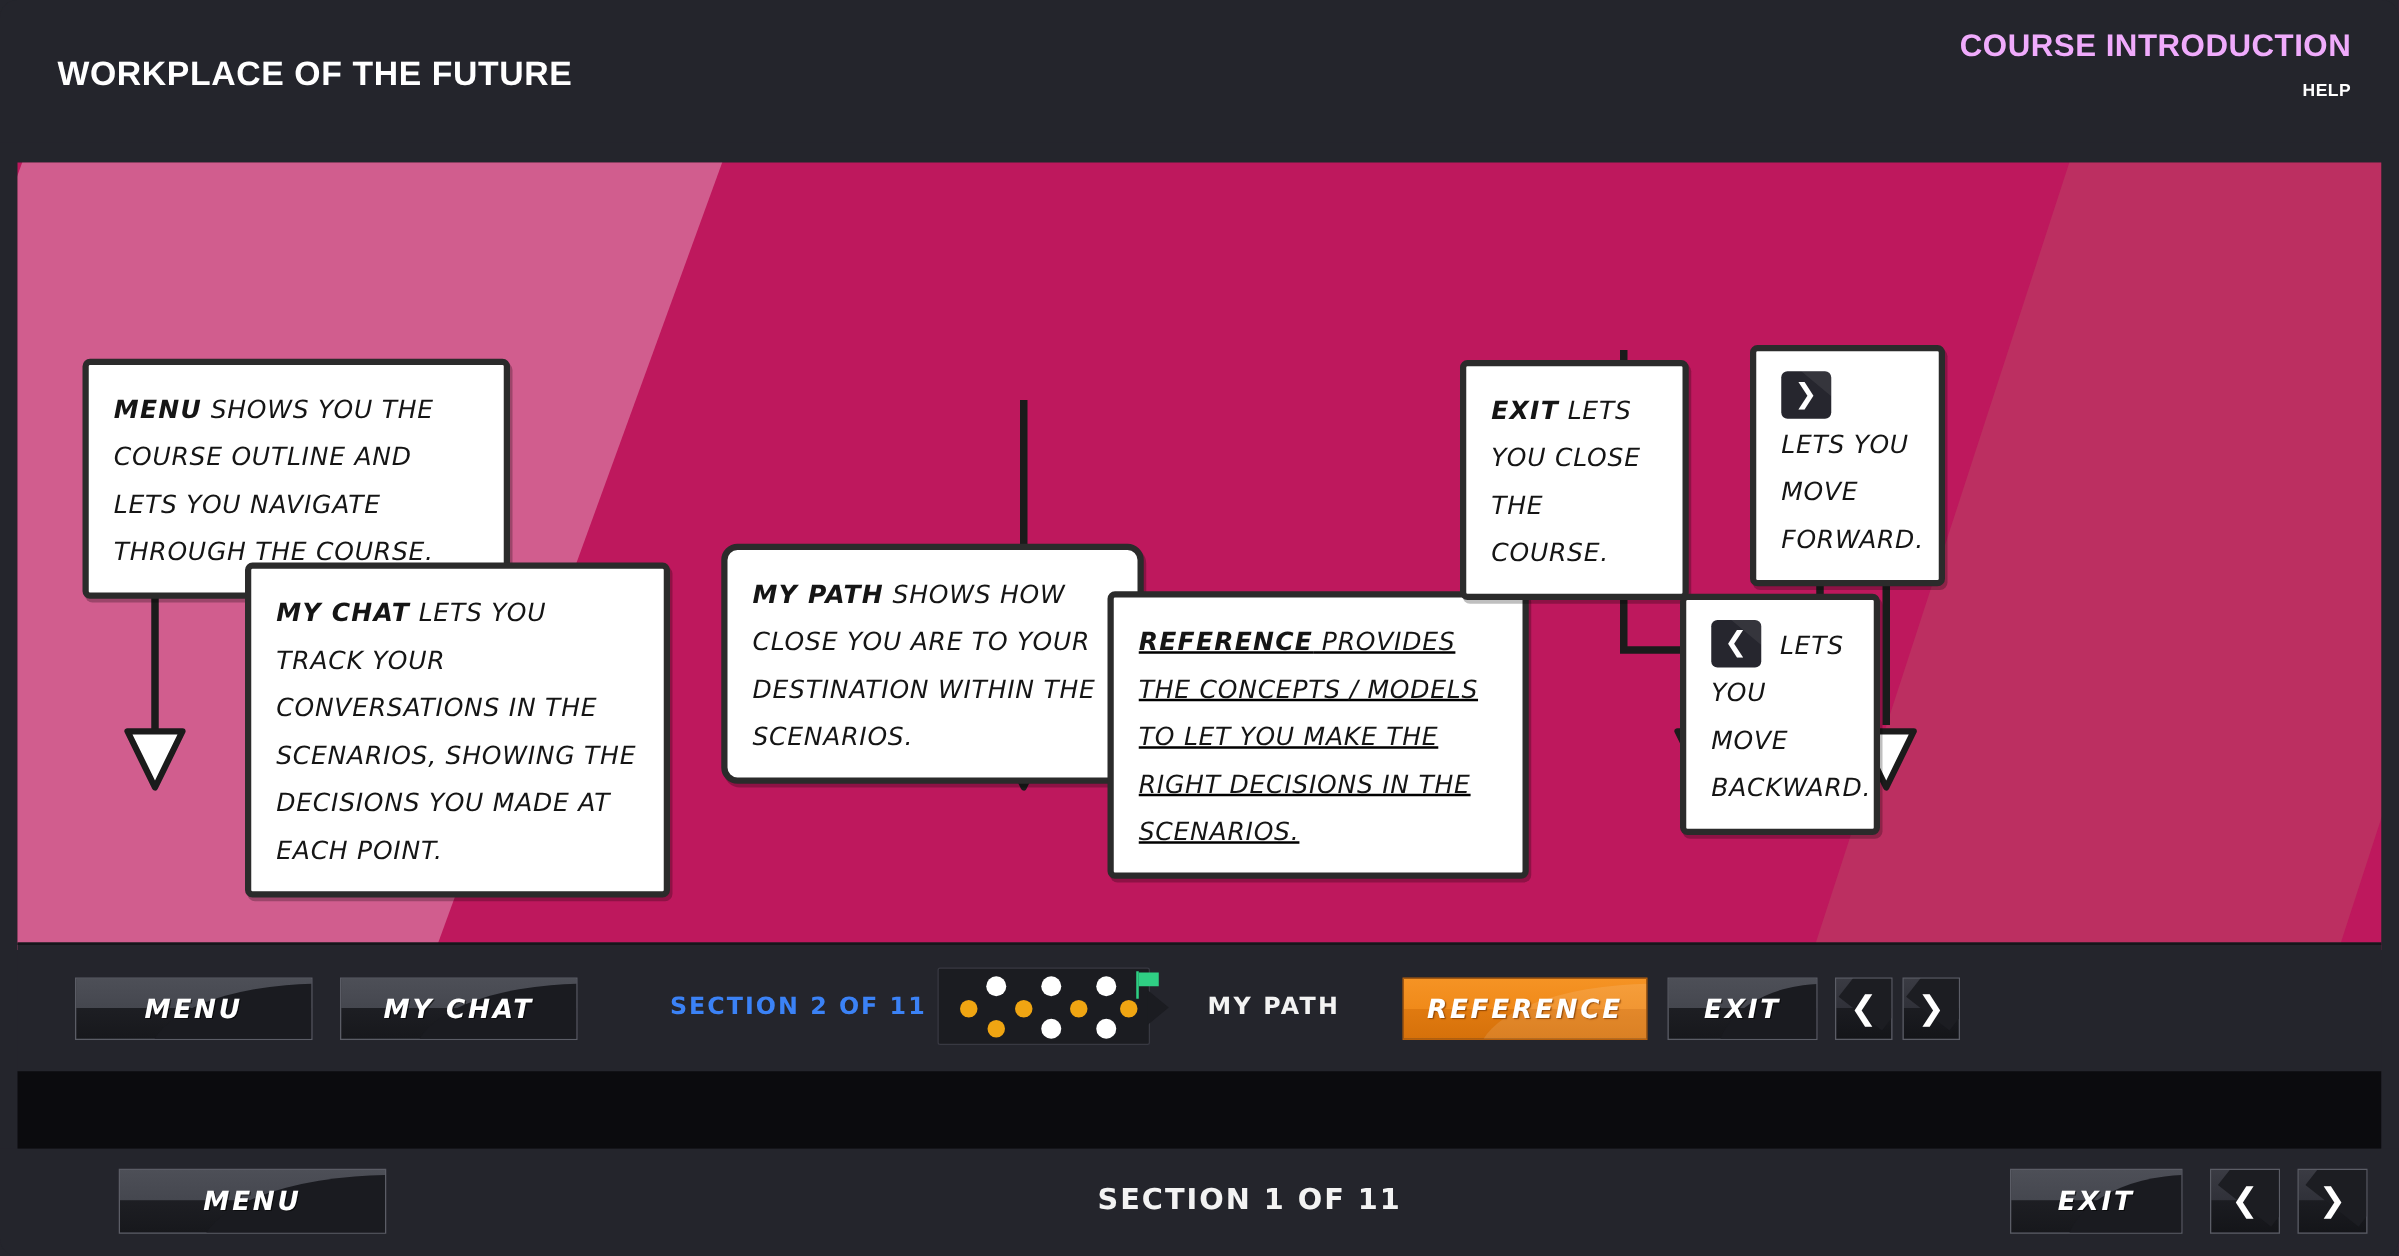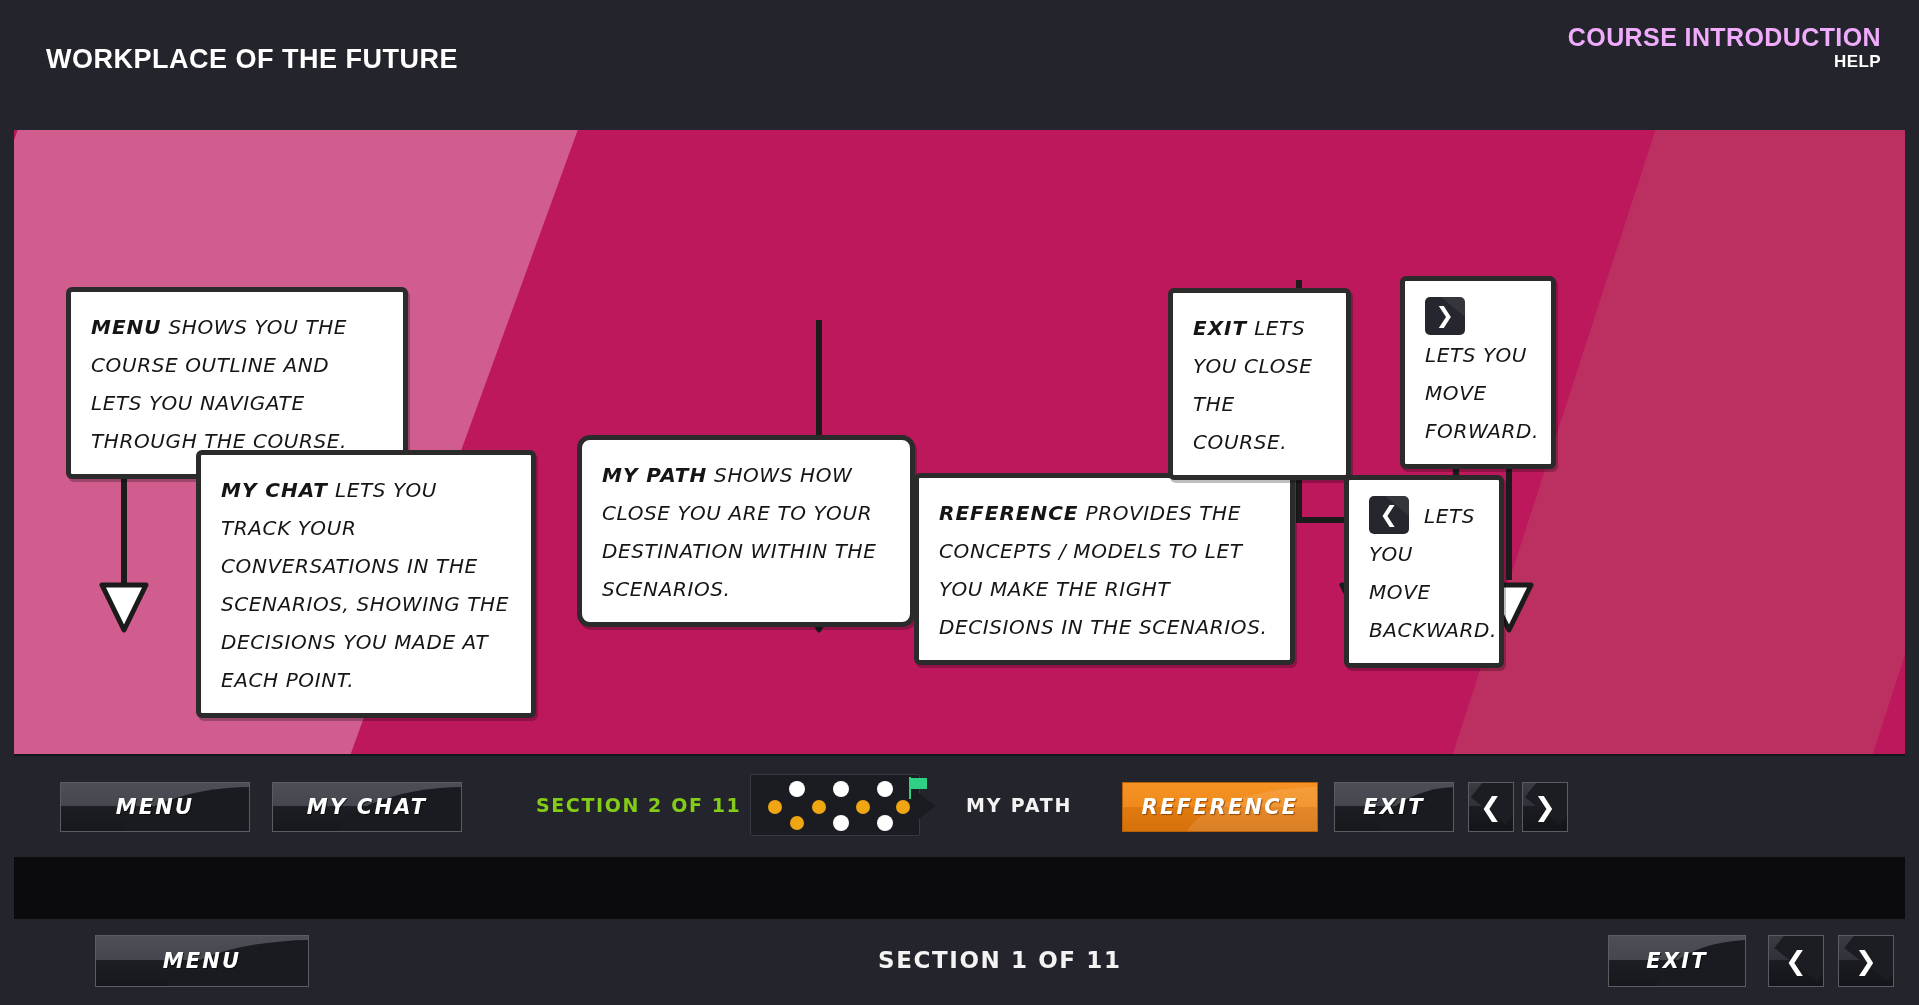--- a/index.html
+++ b/index.html
@@ -30,21 +30,22 @@
   }
   .header-right {
     position: absolute; right: 38px; top: 22px;
     text-align: right;
   }
   .course-intro {
     font-size: 25px; font-weight: bold; color: #f0abfc; letter-spacing: 0.4px;
     line-height: 30px;
   }
   .help-link {
-    font-size: 17px; font-weight: bold; color: #ffffff; letter-spacing: 0.4px;
+    margin-top: 12px;
+    font-size: 14px; font-weight: bold; color: #ffffff; letter-spacing: 0.4px;
     cursor: pointer;
   }
 
   
   .stage {
     position: absolute; left: 14px; top: 130px;
     width: 1891px; height: 630px;
     background: #be185d;
     overflow: hidden;
   }
@@ -87,21 +88,21 @@
   .bubble p b {
     font-weight: bold;
     letter-spacing: 1px;
   }
   .bubble.center p { text-align: center; }
 
   
   #b-menu   { left: 52px;  top: 157px;  width: 342px; }
   #b-chat   { left: 182px; top: 320px;  width: 340px; }
   #b-path   { left: 563px; top: 305px;  width: 338px; border-radius: 13px; }
-  #b-ref    { left: 900px; top: 343px;  width: 381px; }
+  #b-ref    { left: 872px; top: 343px;  width: 337px; text-decoration: underline; }
   #b-exit   { left: 1154px; top: 158px; width: 183px; }
   #b-fwd    { left: 1386px; top: 146px; width: 156px; }
   #b-back   { left: 1330px; top: 345px; width: 160px; }
 
   #b-exit p, #b-fwd p, #b-back p { text-align: left; line-height: 38px; }
 
   .nav-chip {
     display: inline-block;
     width: 40px; height: 38px;
     background: #26262e;
@@ -190,21 +191,21 @@
   #t-chat { left: 258px; top: 26px; width: 190px; }
   #t-ref  { left: 1108px; top: 26px; width: 196px; }
   #t-exit { left: 1320px; top: 26px; width: 120px; }
   #t-prev { left: 1454px; top: 26px; }
   #t-next { left: 1508px; top: 26px; }
 
   .section-label {
     position: absolute; left: 522px; top: 38px;
     font-family: "DejaVu Sans", sans-serif;
     font-weight: bold; font-size: 19px; letter-spacing: 1.6px;
-    color: #84cc16;
+    color: #3b82f6;
   }
   .mypath-label {
     position: absolute; left: 952px; top: 38px;
     font-family: "DejaVu Sans", sans-serif;
     font-weight: bold; font-size: 19px; letter-spacing: 1.8px;
     color: #f3f3f3;
   }
 
   
   .path-widget {

